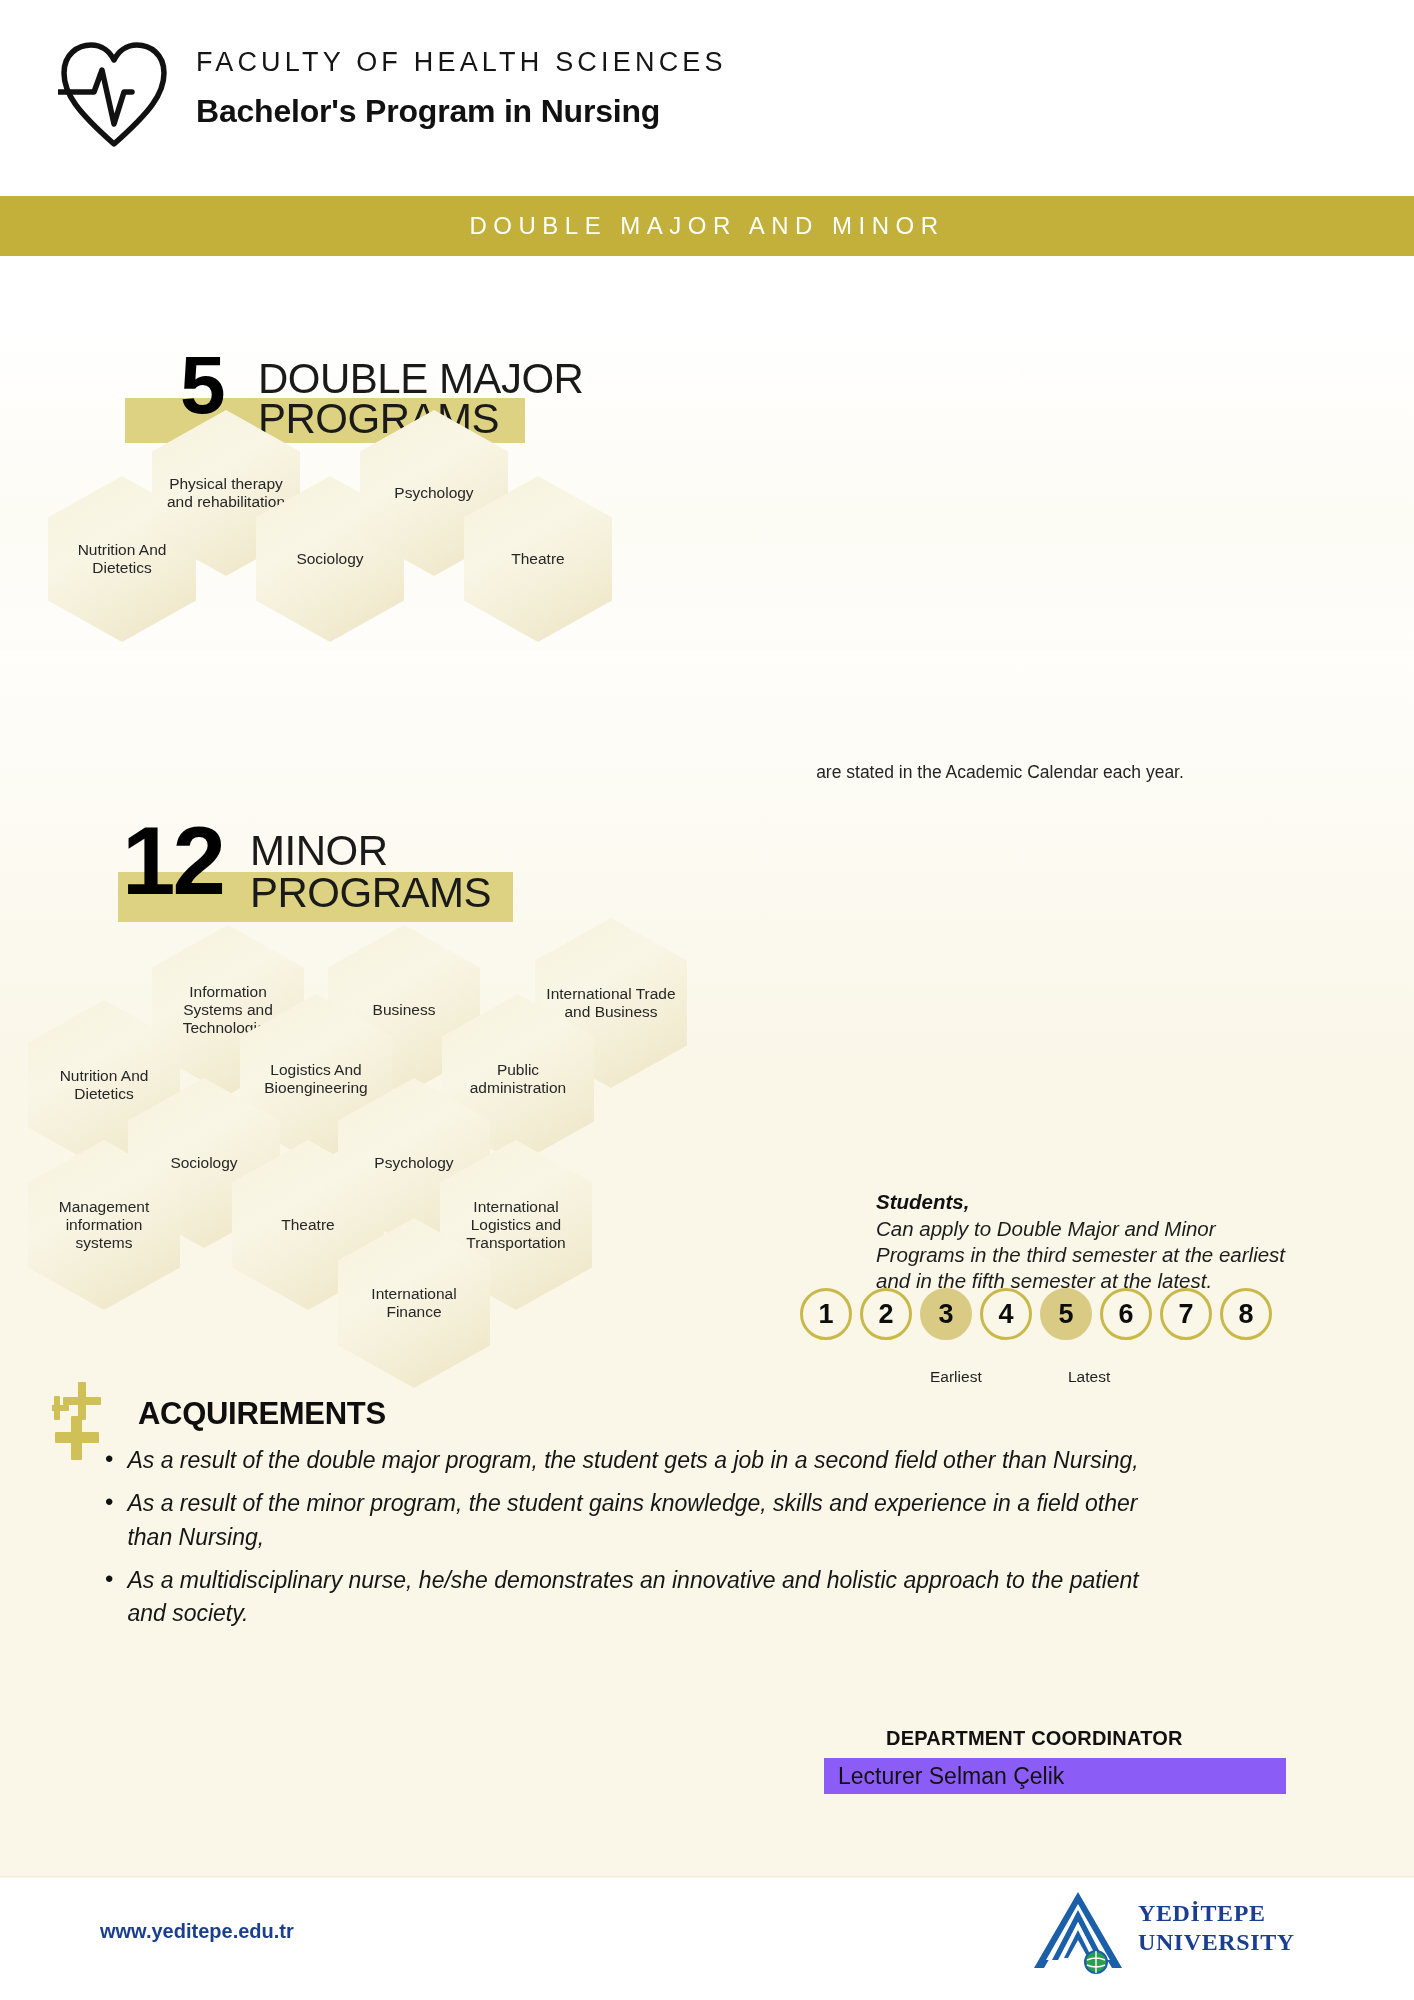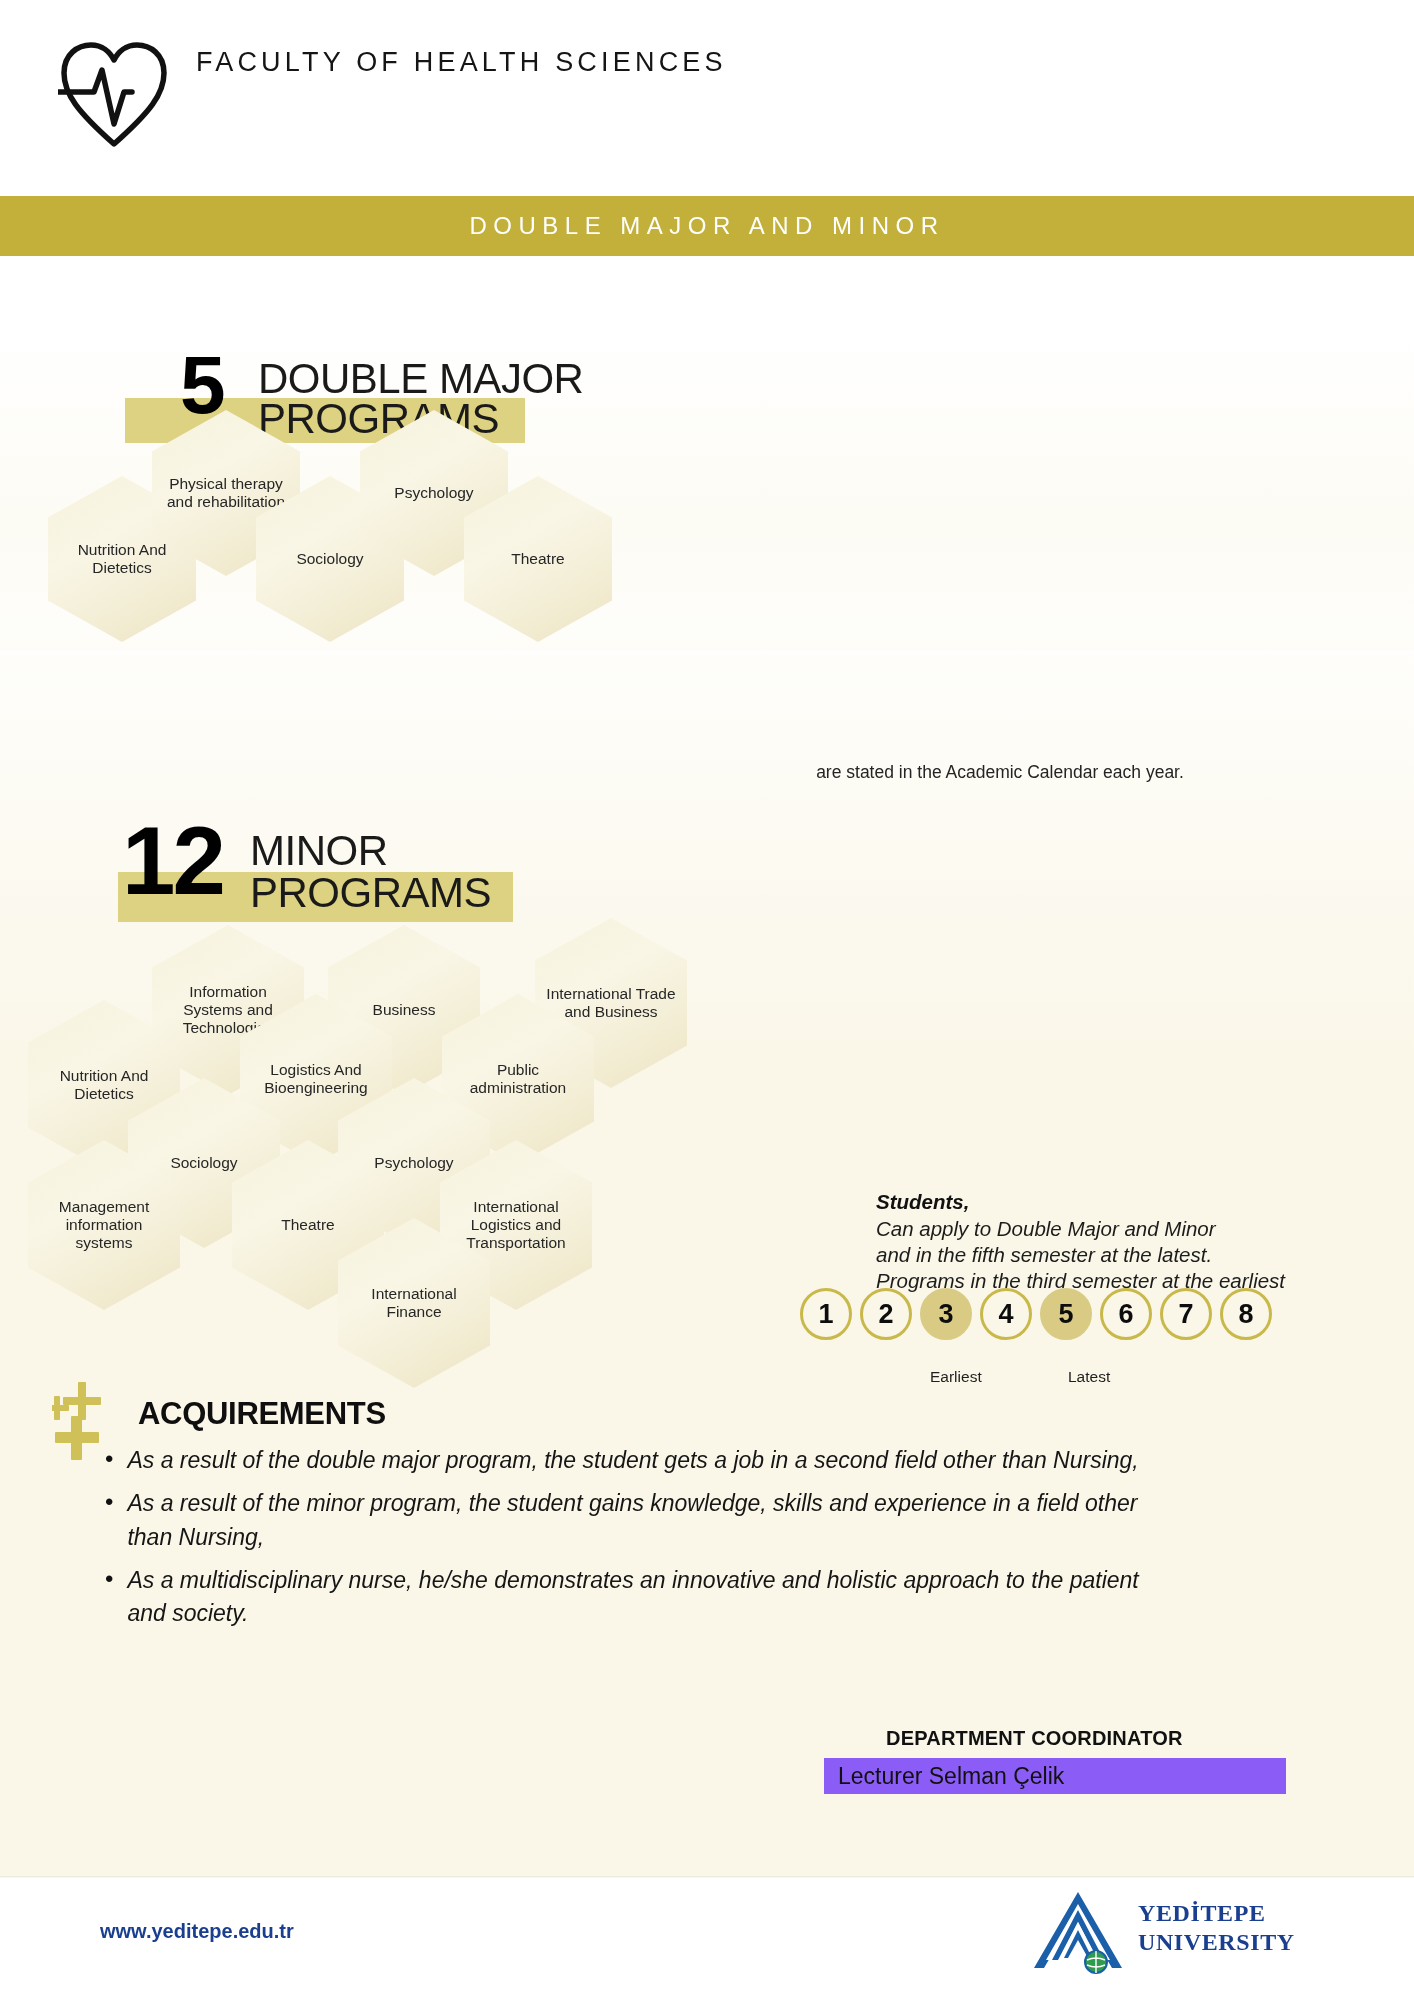--- a/index.html
+++ b/index.html
@@ -179,20 +179,21 @@
   <div class="header">
     <div class="logo-mark">
       <svg viewBox="0 0 112 110" width="112" height="110">
         <path d="M56 104 C 20 72, 6 54, 6 33 C 6 14, 20 5, 33 5 C 44 5, 52 12, 56 20 C 60 12, 68 5, 79 5 C 92 5, 106 14, 106 33 C 106 54, 92 72, 56 104 Z" fill="none" stroke="#111" stroke-width="5.5" stroke-linejoin="round"></path>
         <path d="M0 52 L 36 52 L 44 30 L 56 84 L 66 52 L 74 52" fill="none" stroke="#111" stroke-width="5.5" stroke-linecap="round" stroke-linejoin="round"></path>
         <rect x="0" y="45" width="112" height="62" fill="none"></rect>
       </svg>
     </div>
     <div class="header-text">
       <div class="faculty-line">FACULTY OF HEALTH SCIENCES</div>
+      <div class="program-line">Bachelor's Program in Nursing</div>
     </div>
   </div>
 
   <div class="banner">
     <div class="banner-text">DOUBLE MAJOR AND MINOR</div>
   </div>
 
   <div class="cream-top-tint"></div>
   <div class="cream-wash"></div>
 
@@ -273,22 +274,22 @@
     </div>
 
     <div class="hex" style="left:338px; top:1218px; width:152px; height:170px;">
       <span class="hex-label">International Finance</span>
     </div>
   </div>
 
   <div class="students-block">
     <div class="students-title">Students,</div>
     <div class="students-body">Can apply to Double Major and Minor</div>
+    <div class="students-body">Programs in the third semester at the earliest</div>
     <div class="students-body">and in the fifth semester at the latest.</div>
-    <div class="students-body">Programs in the third semester at the earliest</div>
   </div>
 
   <div class="circles">
     <div class="circ">1</div>
     <div class="circ">2</div>
     <div class="circ filled">3</div>
     <div class="circ">4</div>
     <div class="circ filled">5</div>
     <div class="circ">6</div>
     <div class="circ">7</div>

